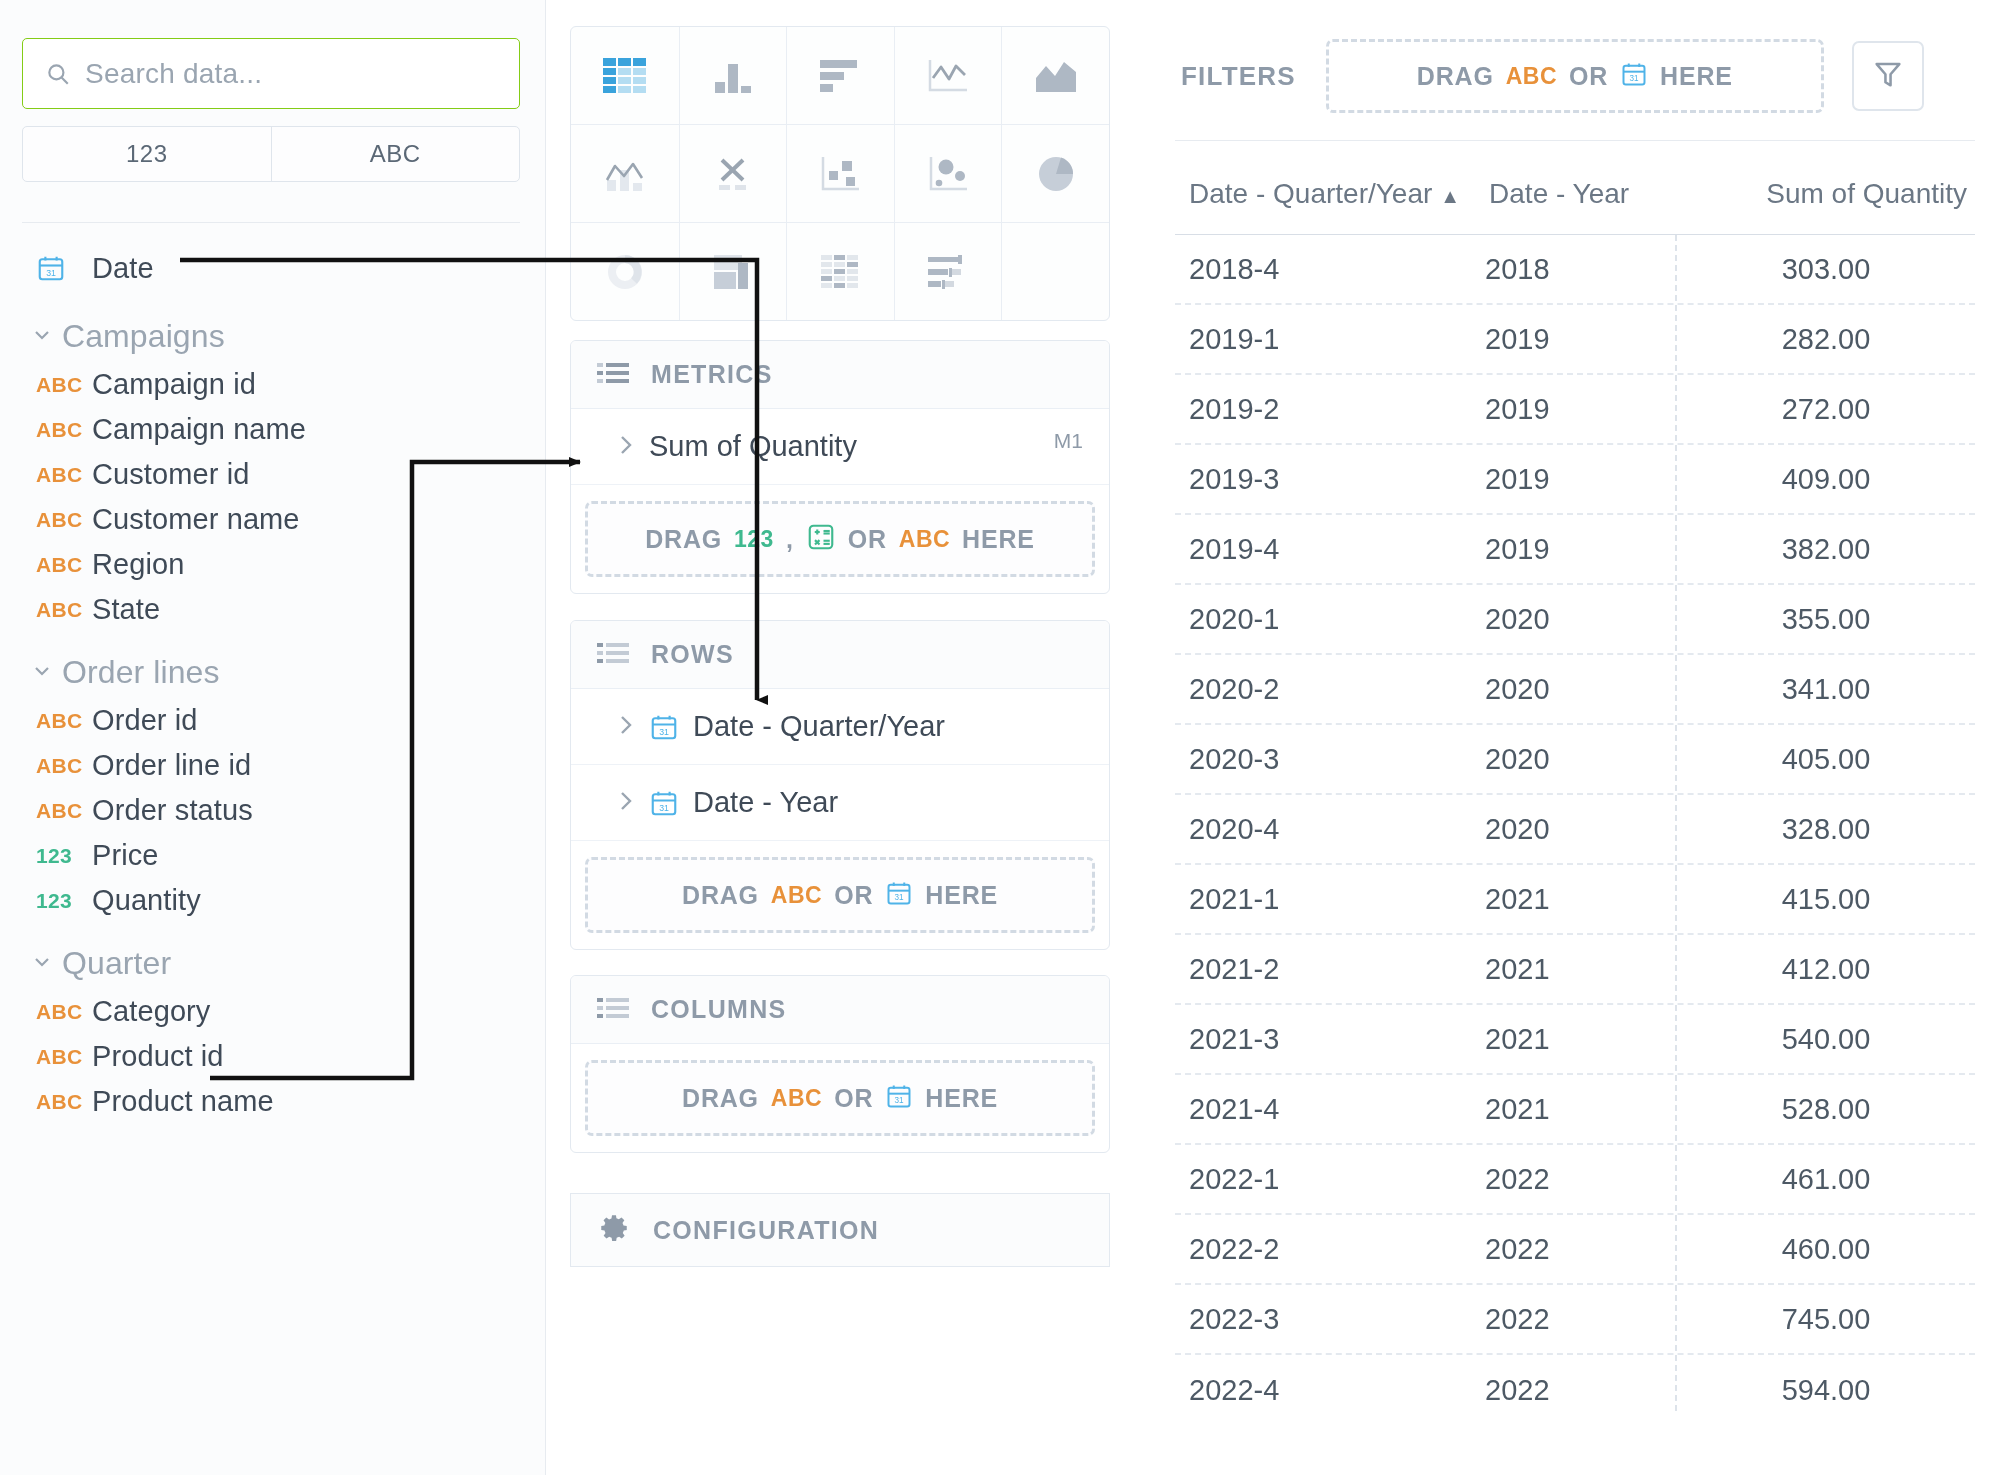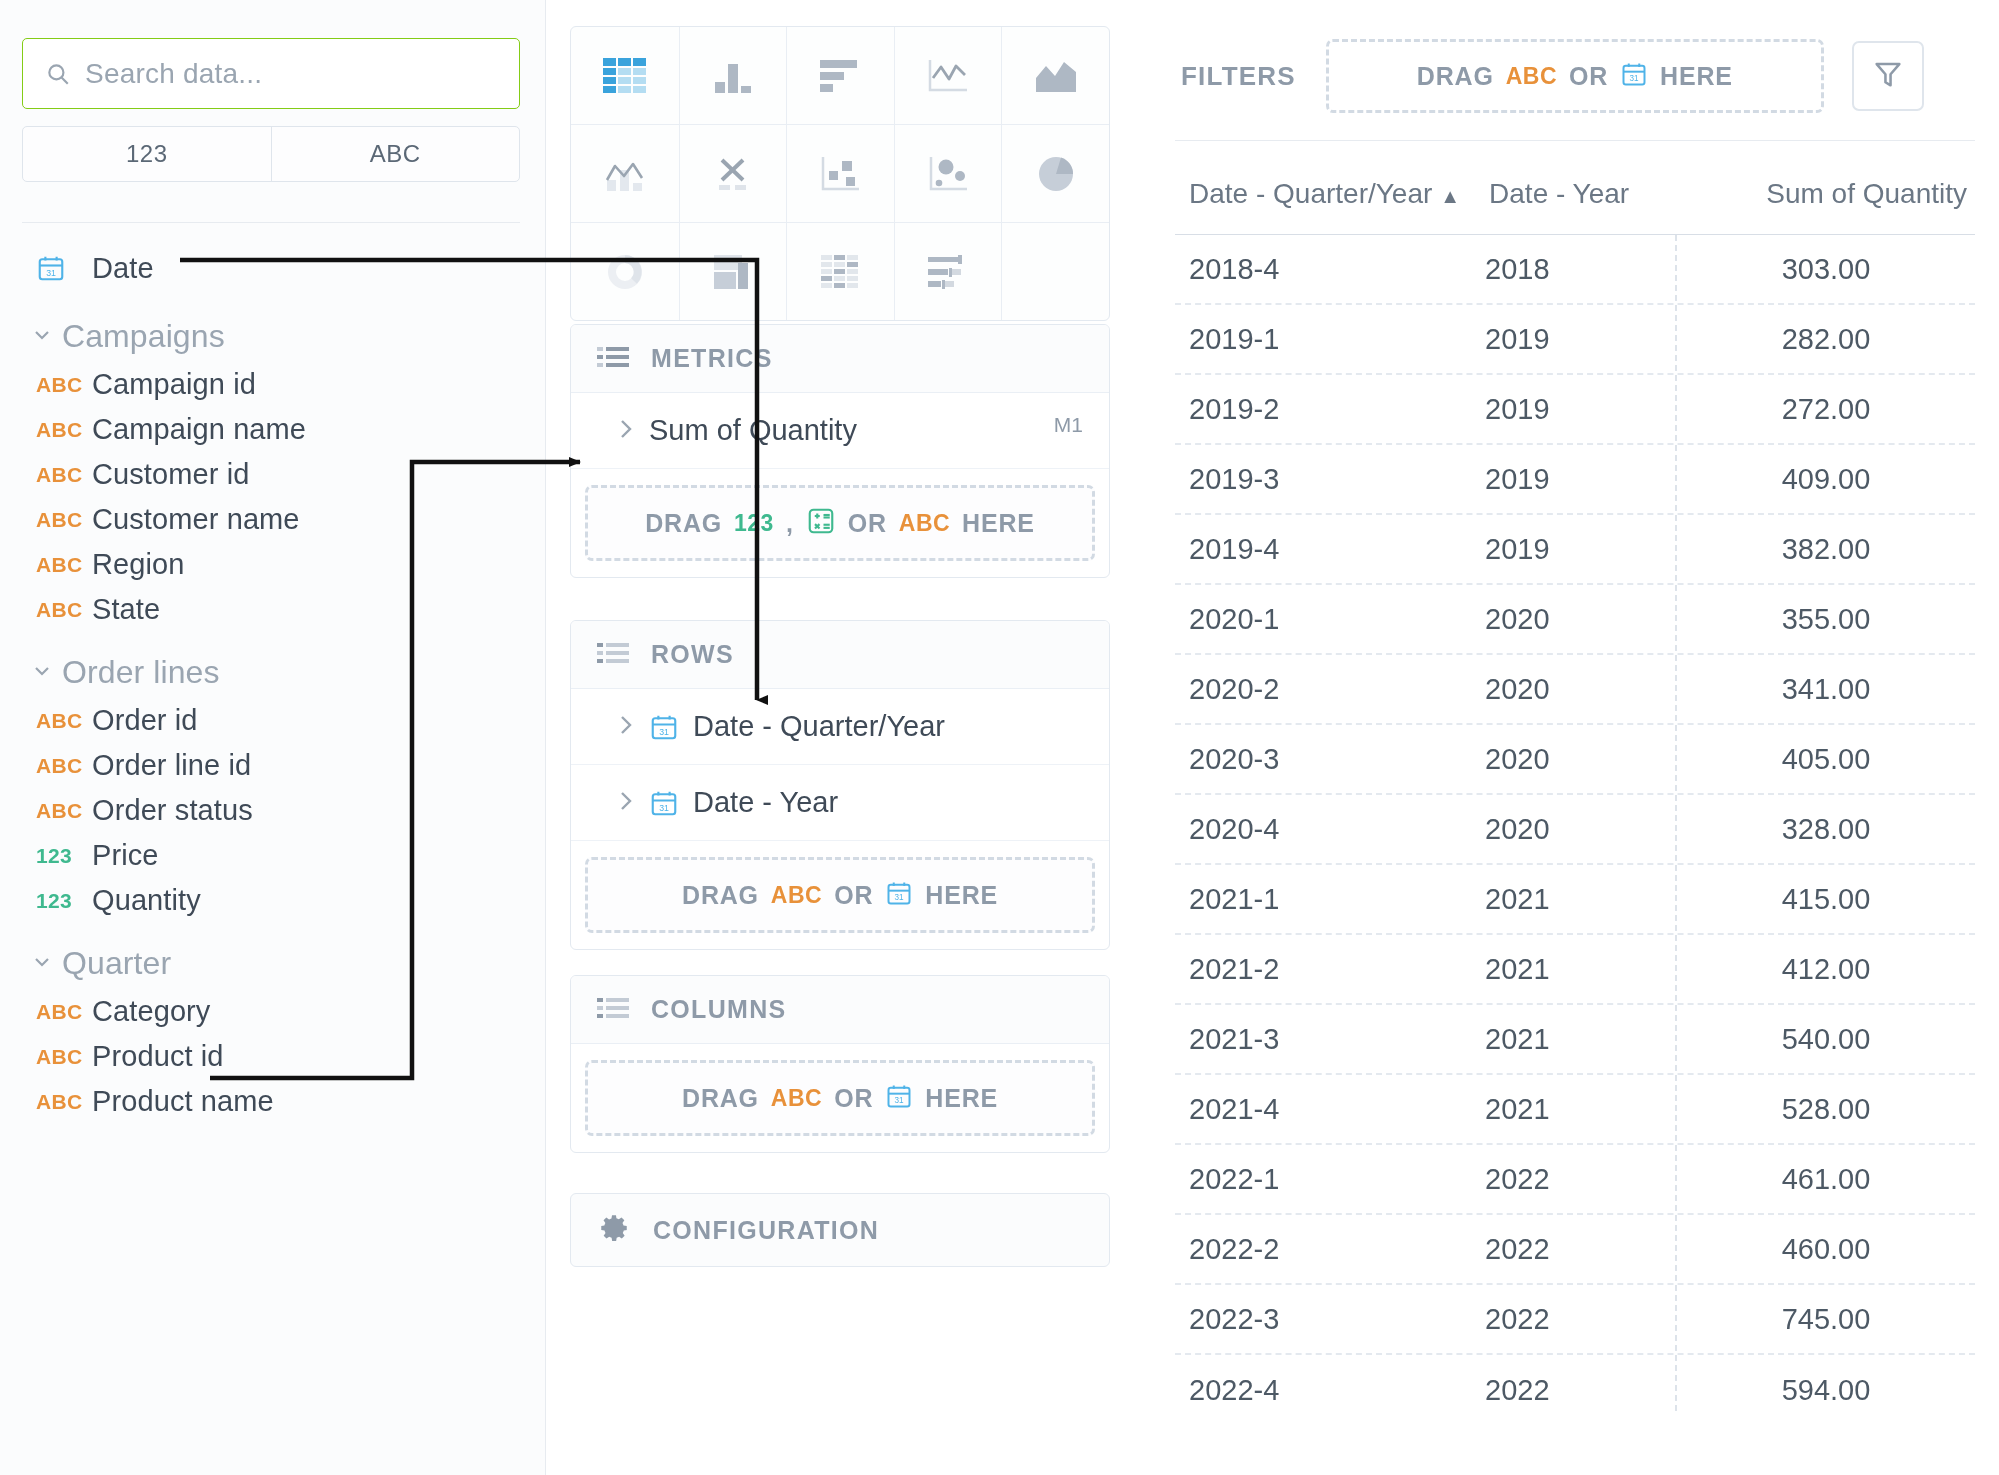--- a/index.html
+++ b/index.html
@@ -119,21 +119,21 @@
     border: 3px dashed #d2dae3; border-radius: 7px;
     background: #fdfdfe;
     display: flex; align-items: center; justify-content: center;
     gap: 12px;
   }
   .dz-txt { font-size: 25px; font-weight: 700; color: #8e9aa8; letter-spacing: .8px; }
   .dz-abc { font-size: 23px; font-weight: 700; color: #e8913a; letter-spacing: .5px;}
   .dz-123 { font-size: 23px; font-weight: 700; color: #3fb98f; letter-spacing: .5px;}
   .config-panel {
     position: absolute; left: 24px; width: 540px; height: 74px;
-    border: 1px solid #e3e9f0; border-radius: 6px; background: #fbfcfd;
+    border: 1px solid #e3e9f0; border-radius: 0; background: #fbfcfd;
     display: flex; align-items: center; padding-left: 26px;
   }
 
   
   .rightpanel { position: absolute; left: 1150px; top: 0; width: 849px; height: 1475px; background:#ffffff;}
   .filters-bar {
     position: absolute; left: 31px; top: 38px;
     width: 800px; height: 76px;
     display: flex; align-items: center;
   }
@@ -444,21 +444,21 @@
               <rect x="30" y="19" width="9" height="6" fill="#d3d9e0"></rect>
             <rect x="6" y="31" width="13" height="6" fill="#aeb8c4"></rect>
               <rect x="20" y="30" width="3" height="9" fill="#aeb8c4"></rect>
               <rect x="23" y="31" width="9" height="6" fill="#d3d9e0"></rect>
           </svg>
         </div>
         <div class="cg-cell"></div>
       </div>
     </div>
 
-    <div class="panel" style="top:324px;">
+    <div class="panel" style="top:340px;">
       <div class="panel-head">
         <span>
           <svg width="32" height="24" viewBox="0 0 32 24">
             <rect x="0" y="2" width="6" height="4" fill="#c3cbd5"></rect>
               <rect x="9" y="2" width="23" height="4" fill="#8e9aa8"></rect>
             <rect x="0" y="10" width="6" height="4" fill="#8e9aa8"></rect>
               <rect x="9" y="10" width="23" height="4" fill="#8e9aa8"></rect>
             <rect x="0" y="18" width="6" height="4" fill="#c3cbd5"></rect>
               <rect x="9" y="18" width="23" height="4" fill="#8e9aa8"></rect>
           </svg>

